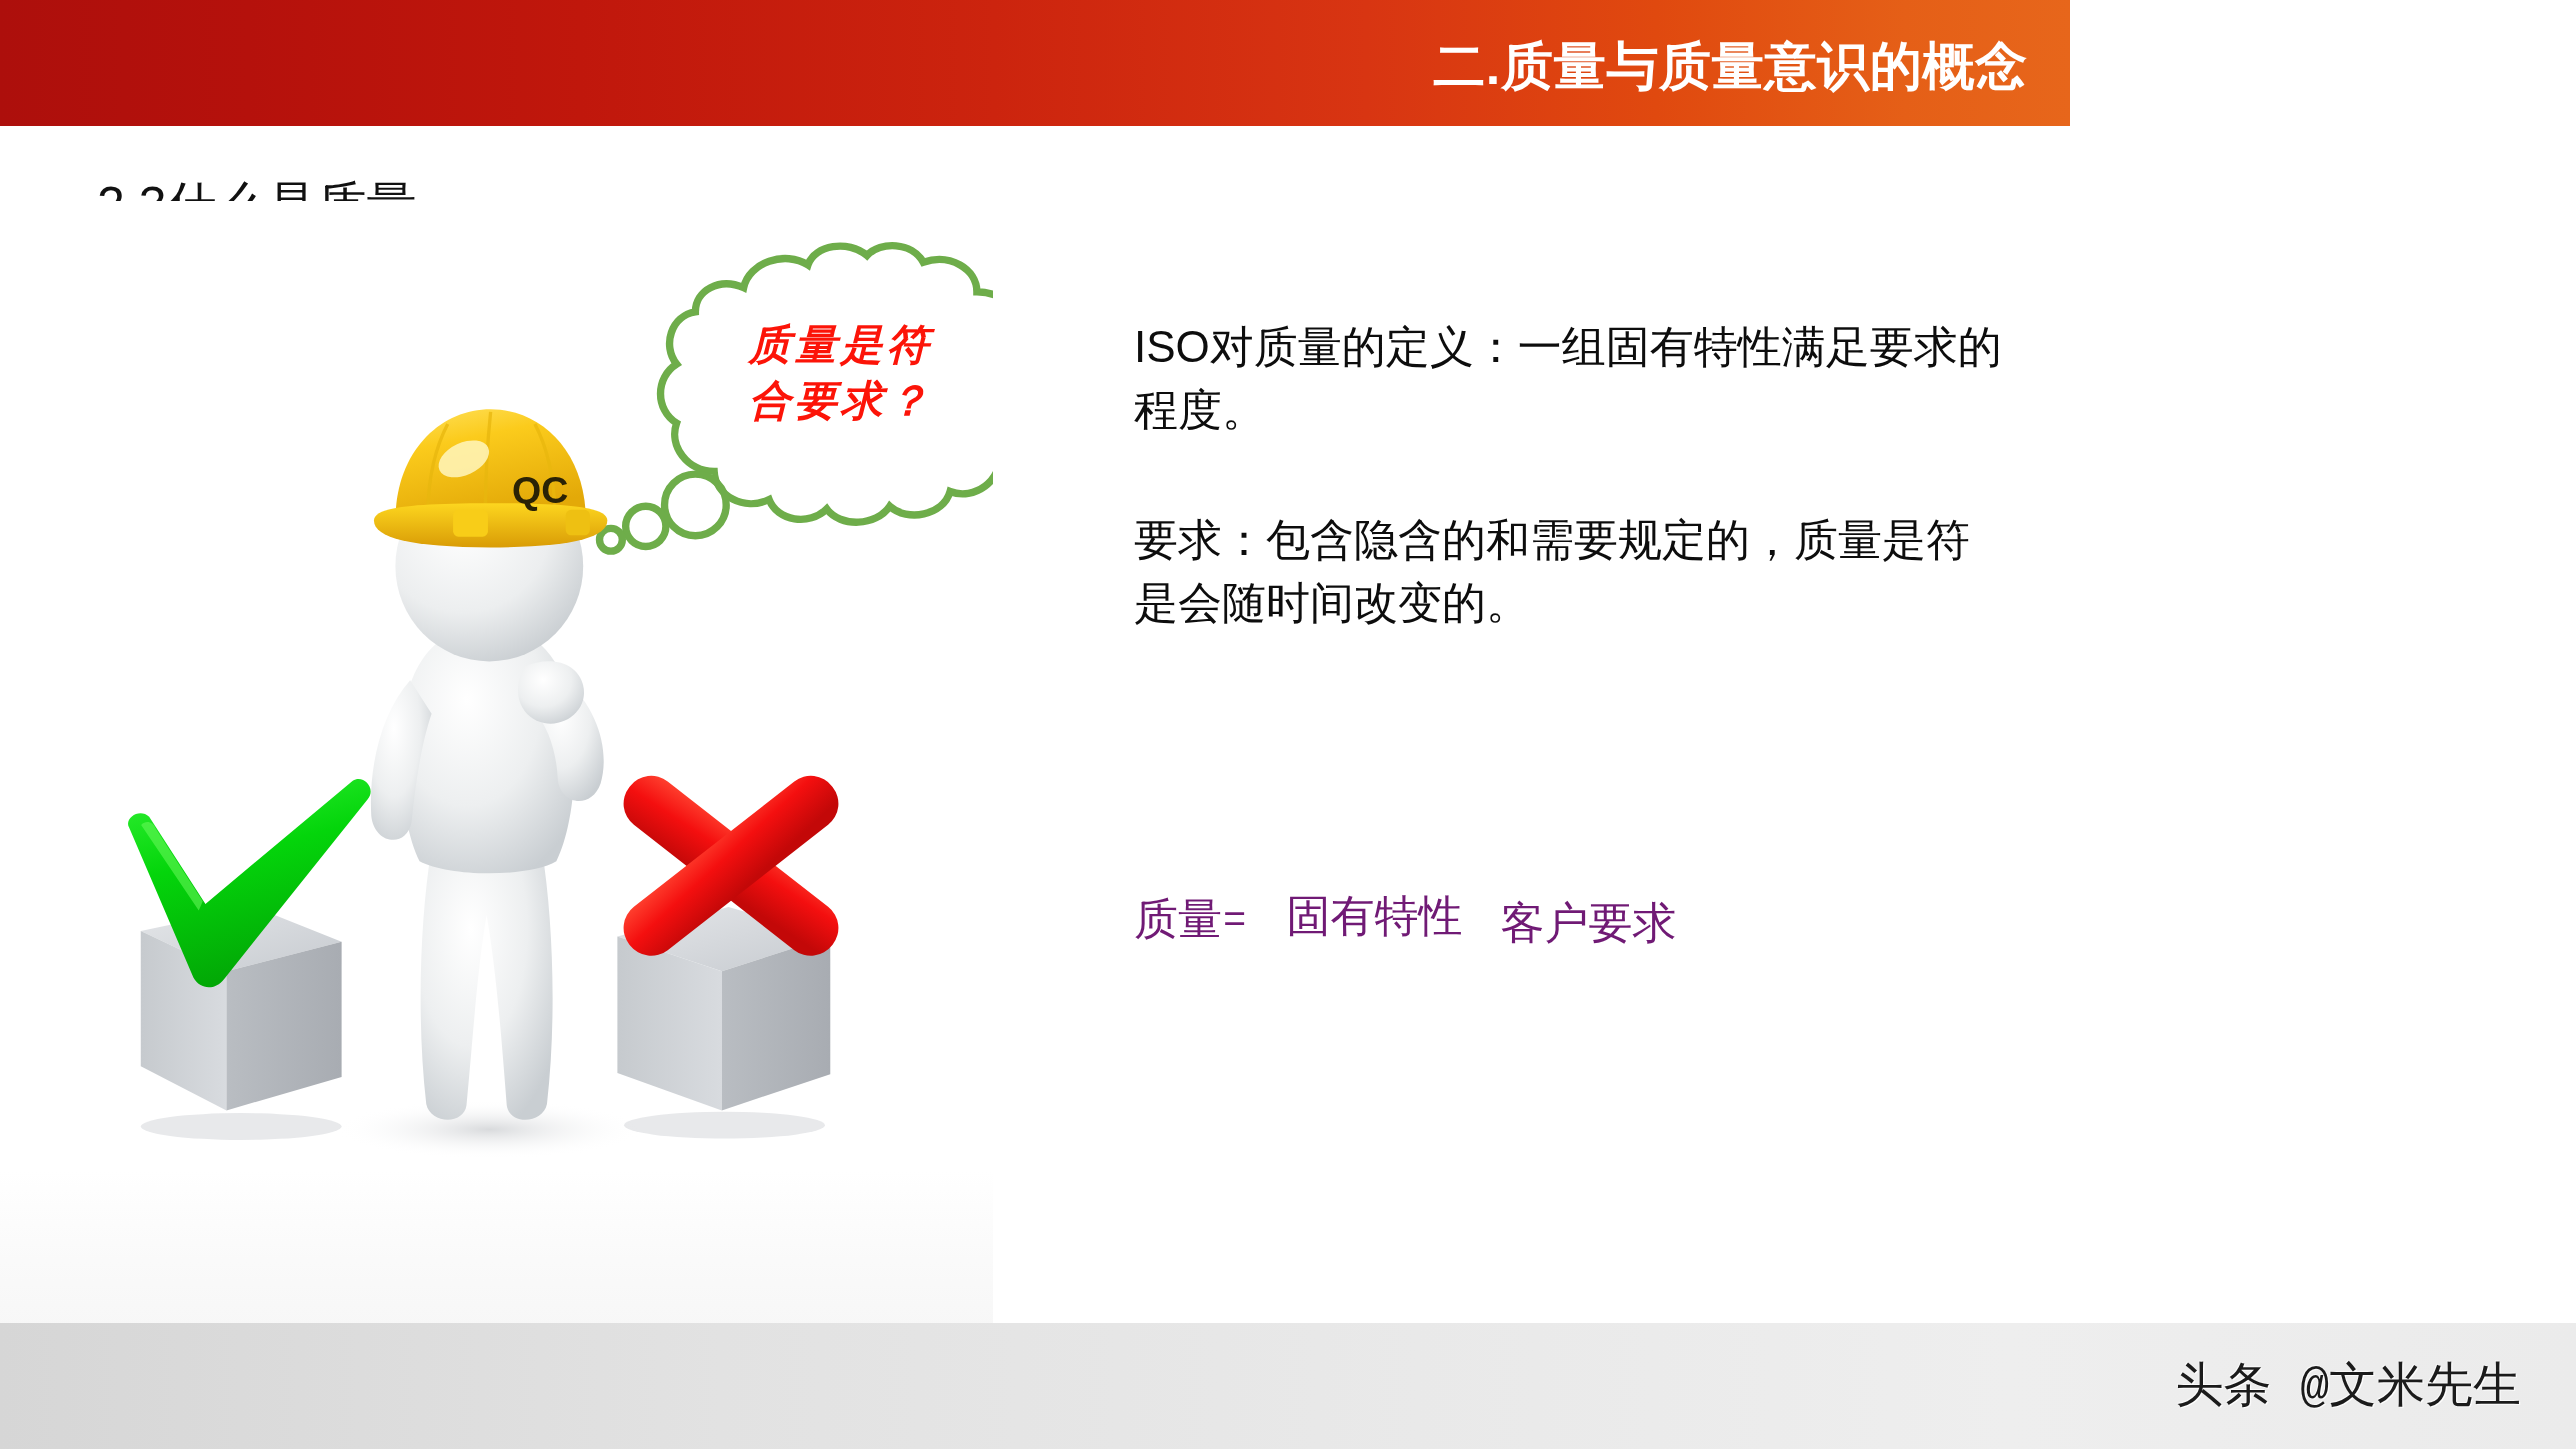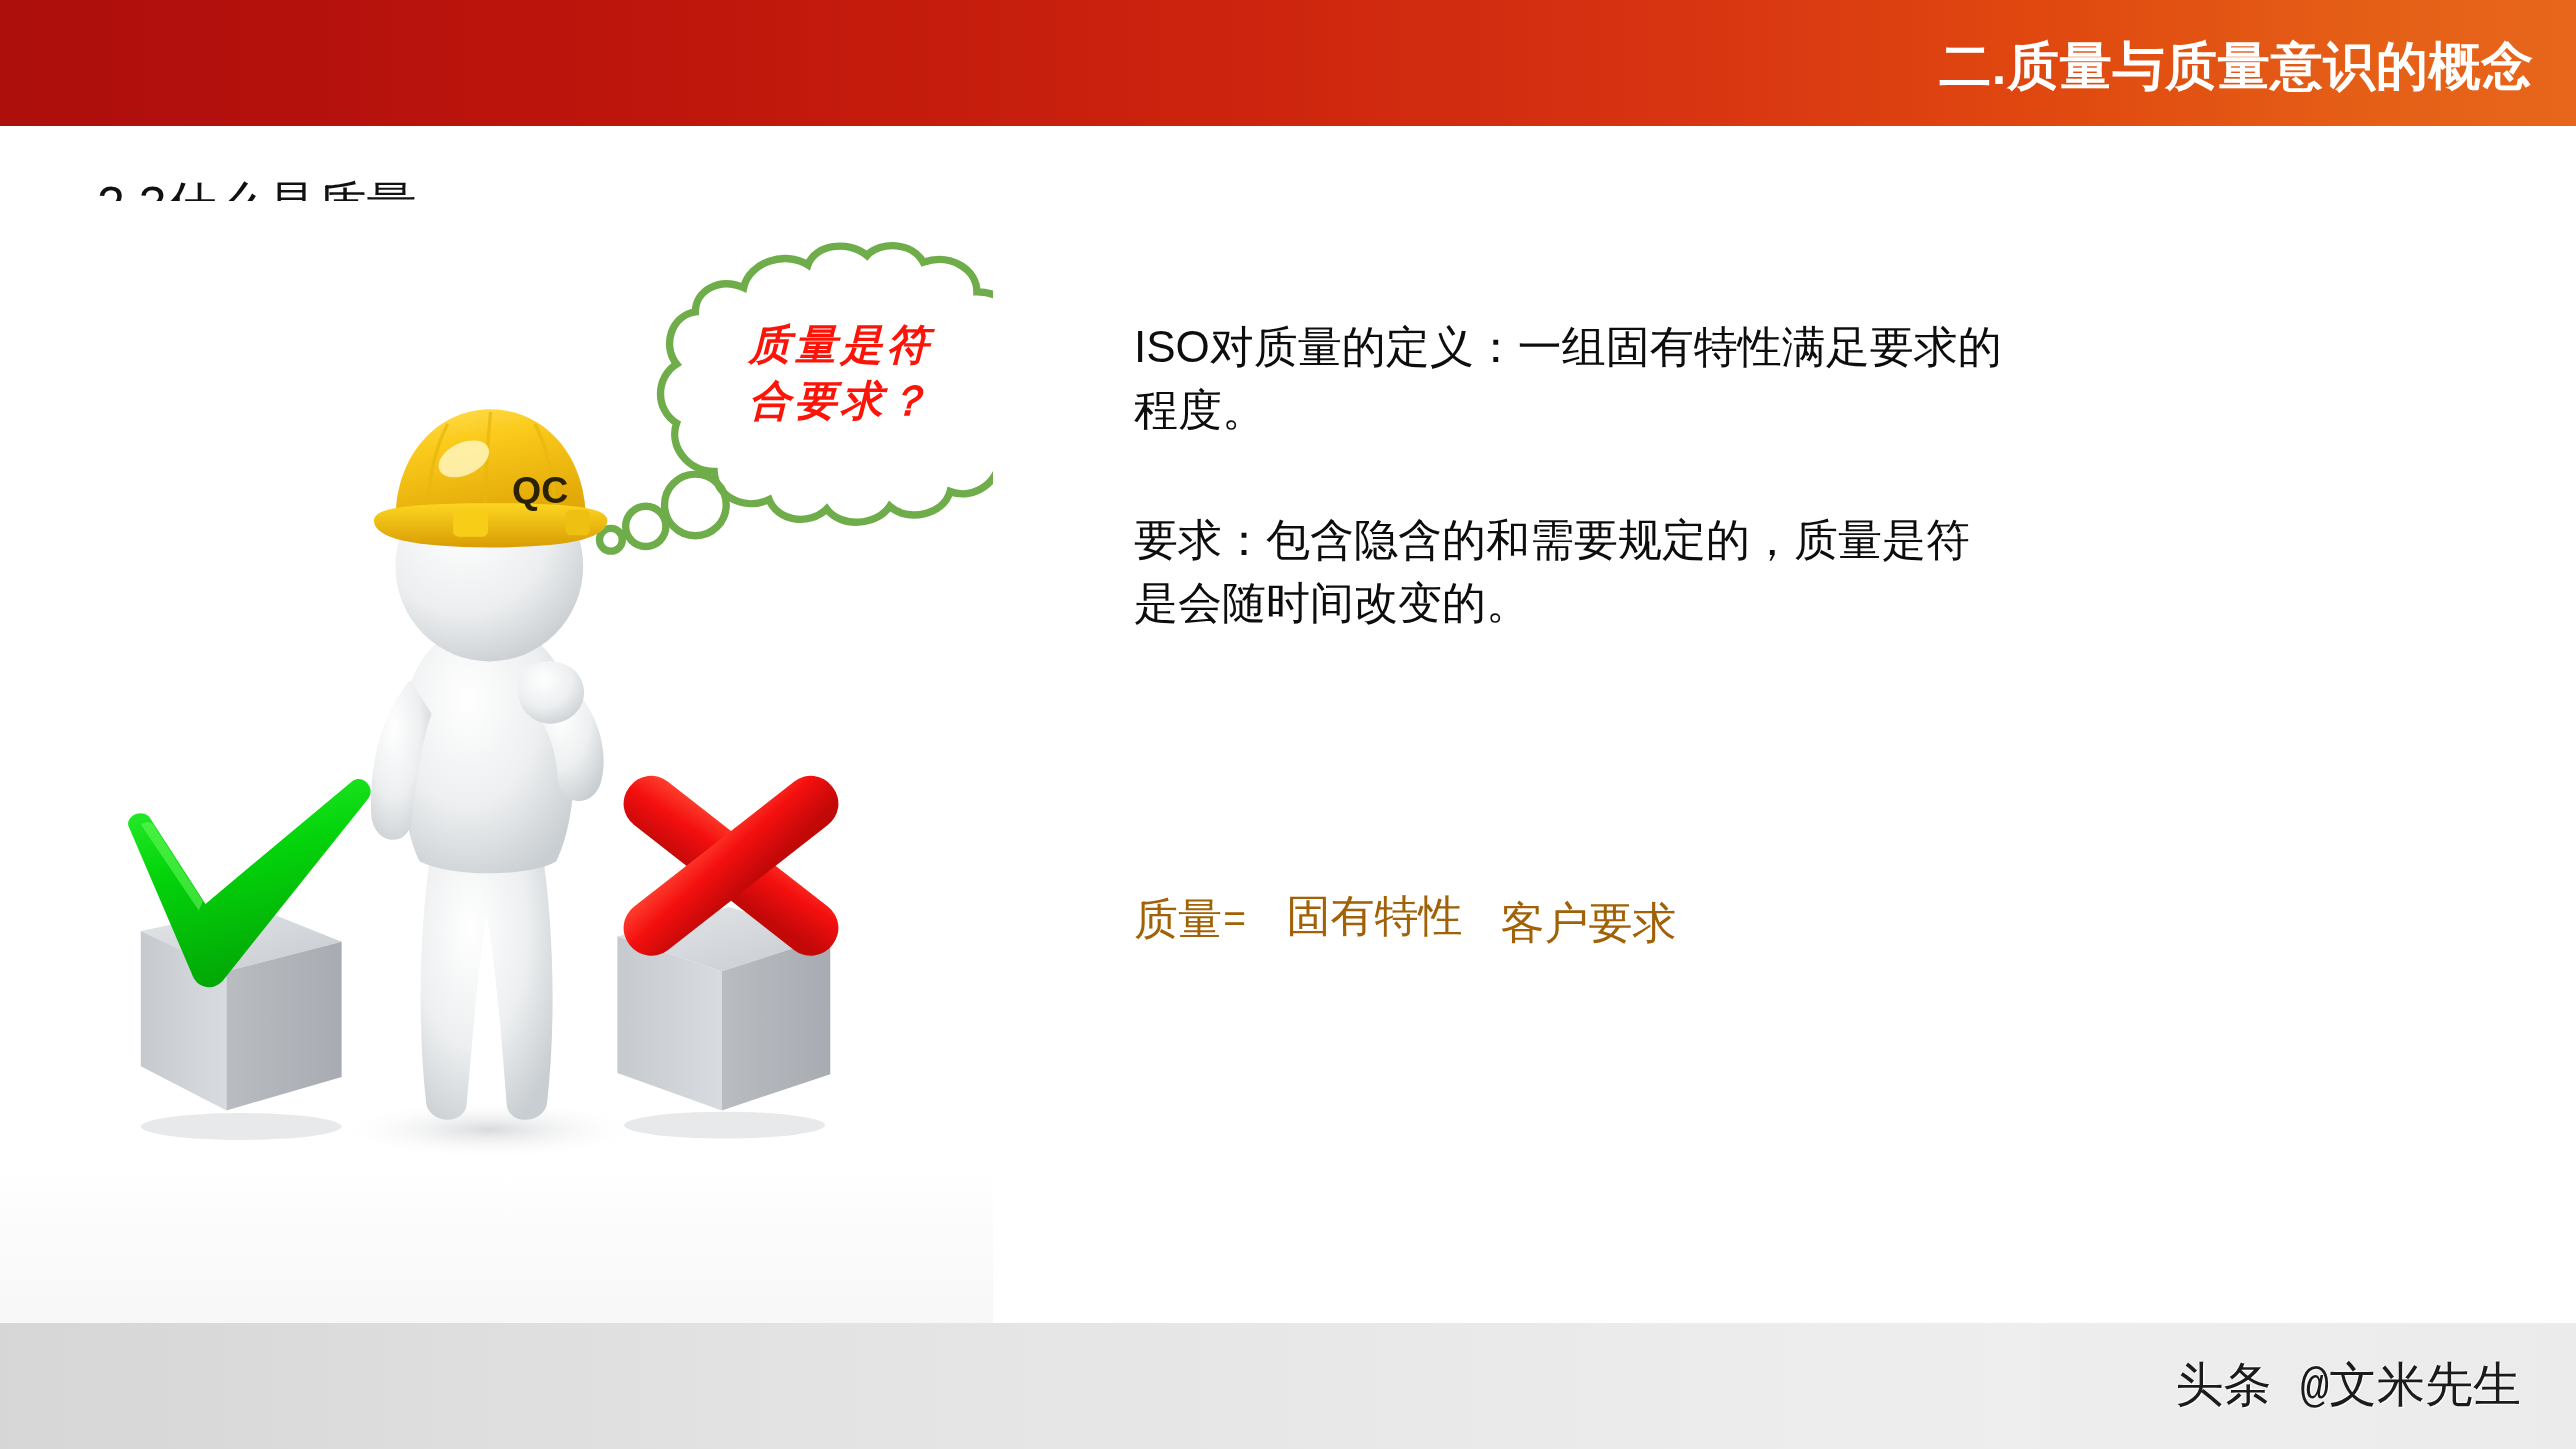--- a/index.html
+++ b/index.html
@@ -8,21 +8,21 @@
   }
   body {
     width: 2576px; height: 1449px;
     position: relative; overflow: hidden;
     font-family: "Liberation Sans", "DejaVu Sans", sans-serif;
   }
 
   
   #header-band {
     position: absolute; left: 0; top: 0;
-    width: 2576px; height: 126px;
+    width: 2070px; height: 126px;
     background: linear-gradient(to right,
         #ad0f0c 0%, #b5110c 12%, #c0170c 28%,
         #cc240e 48%, #d83512 66%, #e0490f 80%, #e55f17 92%, #e7661b 100%);
   }
   #header-title {
     position: absolute; right: 42px; top: 0;
     height: 126px; line-height: 133px;
     color: #ffffff;
     font-size: 52px;
     font-weight: bold;
@@ -83,21 +83,21 @@
     line-height: 63px;
     color: #0d0d0d;
   }
   #body-copy p { margin: 0; }
   #body-copy .gap { height: 67px; }
 
   
   #formula {
     position: absolute; left: 1134px; top: 885px;
     display: flex; align-items: center;
-    font-size: 44px; color: #a16207;
+    font-size: 44px; color: #701a75;
   }
   #formula .lhs { white-space: nowrap; }
   #formula .eq { margin: 0 4px 0 1.3px; font-size: 39px; }
   #formula .frac {
     display: flex; flex-direction: row; align-items: center;
     margin-left: 17.4px;
   }
   #formula .numer { padding: 0 19px 5.4px 19px; white-space: nowrap; }
   #formula .denom { padding: 9.4px 19px 0 19px; white-space: nowrap; }
   #formula .bar {

